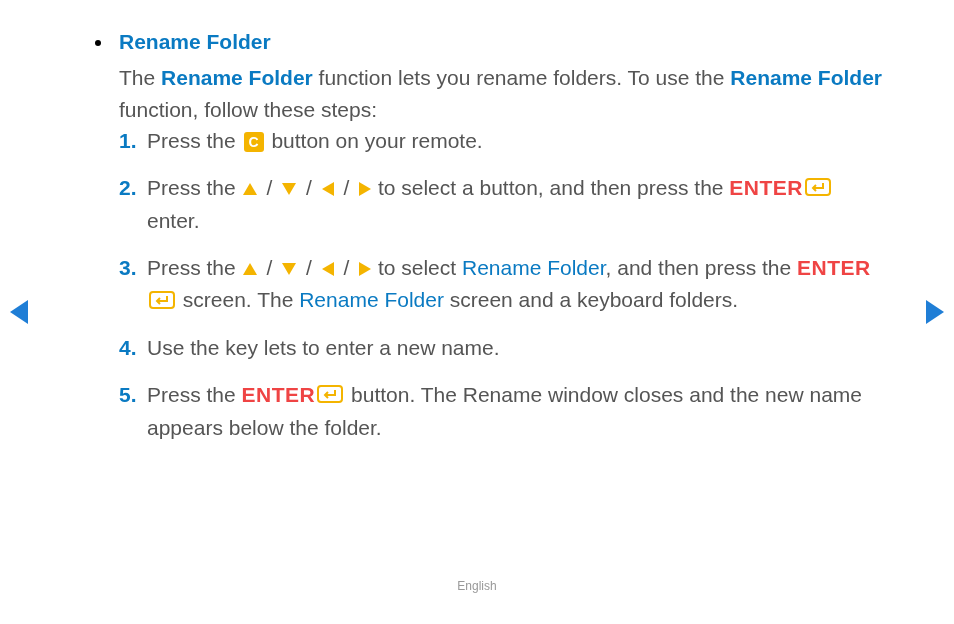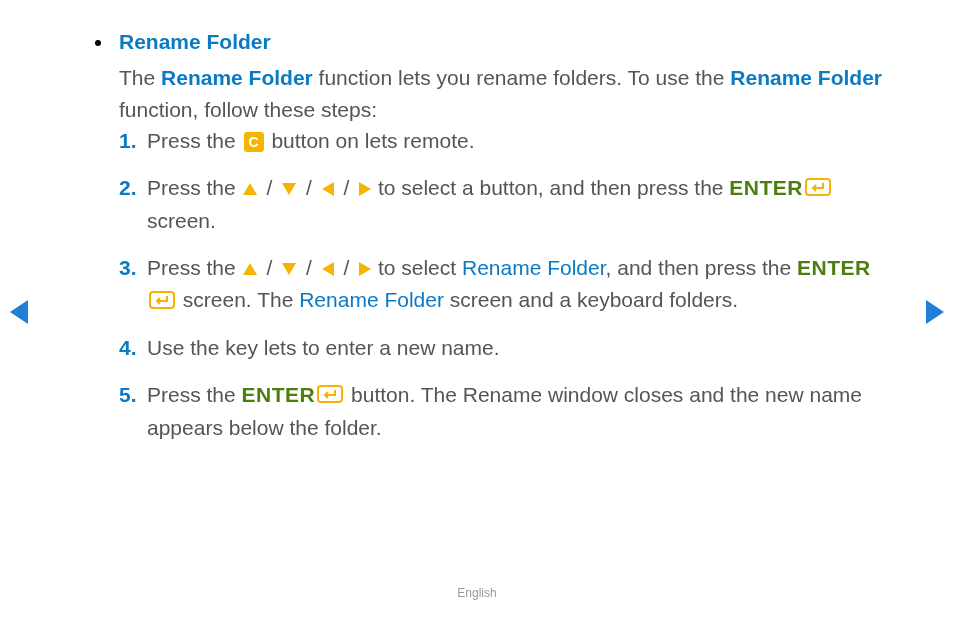--- a/index.html
+++ b/index.html
@@ -91,33 +91,33 @@
     width: 0;
     height: 0;
     vertical-align: middle;
     margin: 0 1px;
   }
   .tri.up { border-left: 7px solid transparent; border-right: 7px solid transparent; border-bottom: 12px solid #f4b400; }
   .tri.down { border-left: 7px solid transparent; border-right: 7px solid transparent; border-top: 12px solid #f4b400; }
   .tri.tleft { border-top: 7px solid transparent; border-bottom: 7px solid transparent; border-right: 12px solid #f4b400; }
   .tri.tright { border-top: 7px solid transparent; border-bottom: 7px solid transparent; border-left: 12px solid #f4b400; }
   .enter-label {
-    color: #4d7c0f;
+    color: #ef4444;
     font-weight: bold;
     letter-spacing: 0.5px;
   }
   .enter-icon {
     display: inline-block;
     vertical-align: middle;
     margin: 0 2px;
   }
   .slash { color: #555; margin: 0 3px; }
   .footer {
     position: absolute;
-    bottom: 24px;
+    bottom: 31px;
     width: 100%;
     text-align: center;
     font-size: 12px;
     color: #999;
   }
 </style>
 </head>
 <body>
 
 <div class="page-nav left">
@@ -138,28 +138,28 @@
     <span class="section-title">Rename Folder</span>
   </div>
 
   <p class="intro">
     <span>The </span><span class="blue-bold">Rename Folder</span><span> function lets you rename folders. To use the </span><span class="blue-bold">Rename Folder</span><span> function, follow these steps:</span>
   </p>
 
   <ol class="steps">
 
     <li>
-      <span>Press the </span><span class="c-btn">C</span><span> button on lets remote.</span>
+      <span>Press the </span><span class="c-btn">C</span><span> button on your remote.</span>
     </li>
 
     <li>
       <span>Press the </span><span class="tri up"></span><span class="slash"> / </span><span class="tri down"></span><span class="slash"> / </span><span class="tri tleft"></span><span class="slash"> / </span><span class="tri tright"></span><span> to select a button, and then press the </span><span class="enter-label">ENTER</span><span class="enter-icon"><svg width="26" height="18">
             <rect x="1" y="1" width="24" height="16" rx="3" fill="none" stroke="#f4b400" stroke-width="2"></rect>
             <path d="M18 5 L18 10 L8 10 M11 7 L8 10 L11 13" fill="none" stroke="#f4b400" stroke-width="2"></path>
-          </svg></span><span> screen.</span>
+          </svg></span><span> enter.</span>
     </li>
 
     <li>
       <span>Press the </span><span class="tri up"></span><span class="slash"> / </span><span class="tri down"></span><span class="slash"> / </span><span class="tri tleft"></span><span class="slash"> / </span><span class="tri tright"></span><span> to select </span><span class="blue-link">Rename Folder</span><span>, and then press the </span><span class="enter-label">ENTER</span><span class="enter-icon"><svg width="26" height="18">
             <rect x="1" y="1" width="24" height="16" rx="3" fill="none" stroke="#f4b400" stroke-width="2"></rect>
             <path d="M18 5 L18 10 L8 10 M11 7 L8 10 L11 13" fill="none" stroke="#f4b400" stroke-width="2"></path>
           </svg></span><span> screen. The </span><span class="blue-link">Rename Folder</span><span> screen and a keyboard folders.</span>
     </li>
 
     <li>

